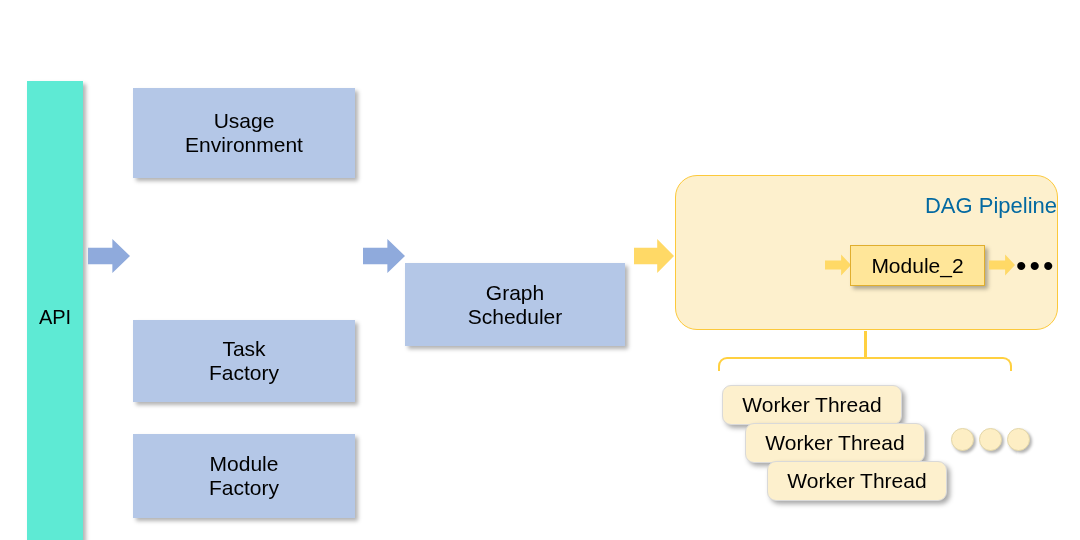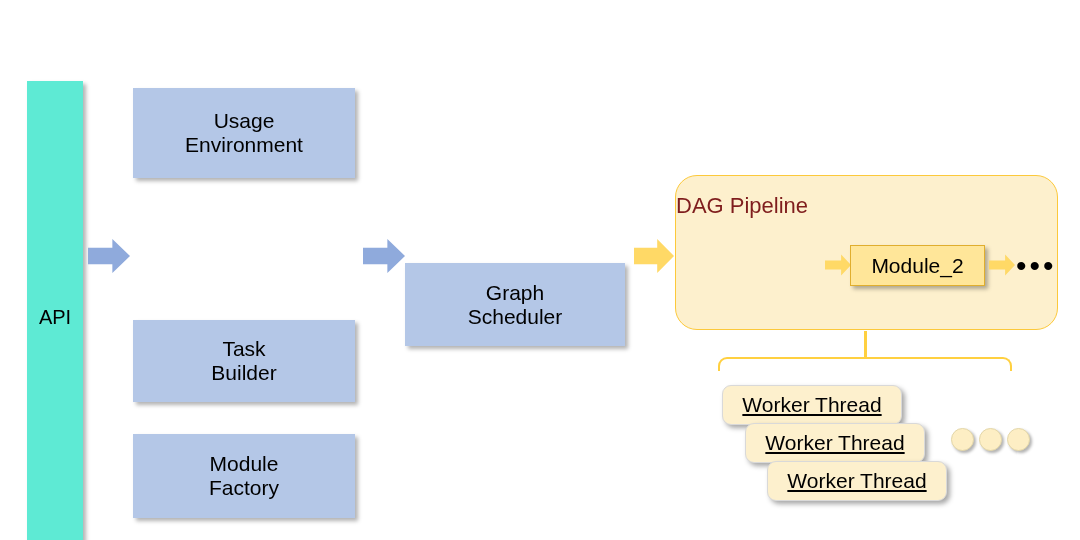--- a/index.html
+++ b/index.html
@@ -66,23 +66,23 @@
   .dag-panel {
     position: absolute;
     box-sizing: border-box;
     background: #fdf0cd;
     border: 1.4px solid #fcc93b;
     border-radius: 22px;
   }
   .dag-title {
     position: absolute;
     width: 100%;
-    text-align: left;
+    text-align: right;
     font-size: 22px;
-    color: #7f1d1d;
+    color: #0369a1;
   }
   .module-box {
     position: absolute;
     box-sizing: border-box;
     display: flex;
     align-items: center;
     justify-content: center;
     background: #ffe699;
     border: 1.2px solid #e3b githubsize;
     border: 1.2px solid #e0ae2e;
@@ -119,21 +119,20 @@
     box-sizing: border-box;
     display: flex;
     align-items: center;
     justify-content: center;
     background: #fdf0cd;
     border: 1.2px solid #d9d9d9;
     border-radius: 9px;
     font-size: 21px;
     color: #000;
     box-shadow: 3px 3px 5px rgba(0,0,0,0.35);
-    text-decoration: underline;
   }
   .dot {
     position: absolute;
     width: 21px;
     height: 21px;
     border-radius: 50%;
     background: #fdeec4;
     border: 1px solid #e4d7a8;
     box-shadow: 2px 2px 3px rgba(0,0,0,0.30);
   }
@@ -150,21 +149,21 @@
   <div class="arrow arrow-blue" style="left:88px; top:239px; width:42px; height:34px;"></div>
 
   <div class="node blue-box" style="left:133px; top:40px; width:222px; height:90px;">
     <span>Usage
 Environment</span>
   </div>
 
 
   <div class="node blue-box" style="left:133px; top:272px; width:222px; height:82px;">
     <span>Task
-Builder</span>
+Factory</span>
   </div>
 
   <div class="node blue-box" style="left:133px; top:386px; width:222px; height:84px;">
     <span>Module
 Factory</span>
   </div>
 
   <div class="arrow arrow-blue" style="left:363px; top:239px; width:42px; height:34px;"></div>
 
   <div class="node blue-box" style="left:405px; top:215px; width:220px; height:83px;">

